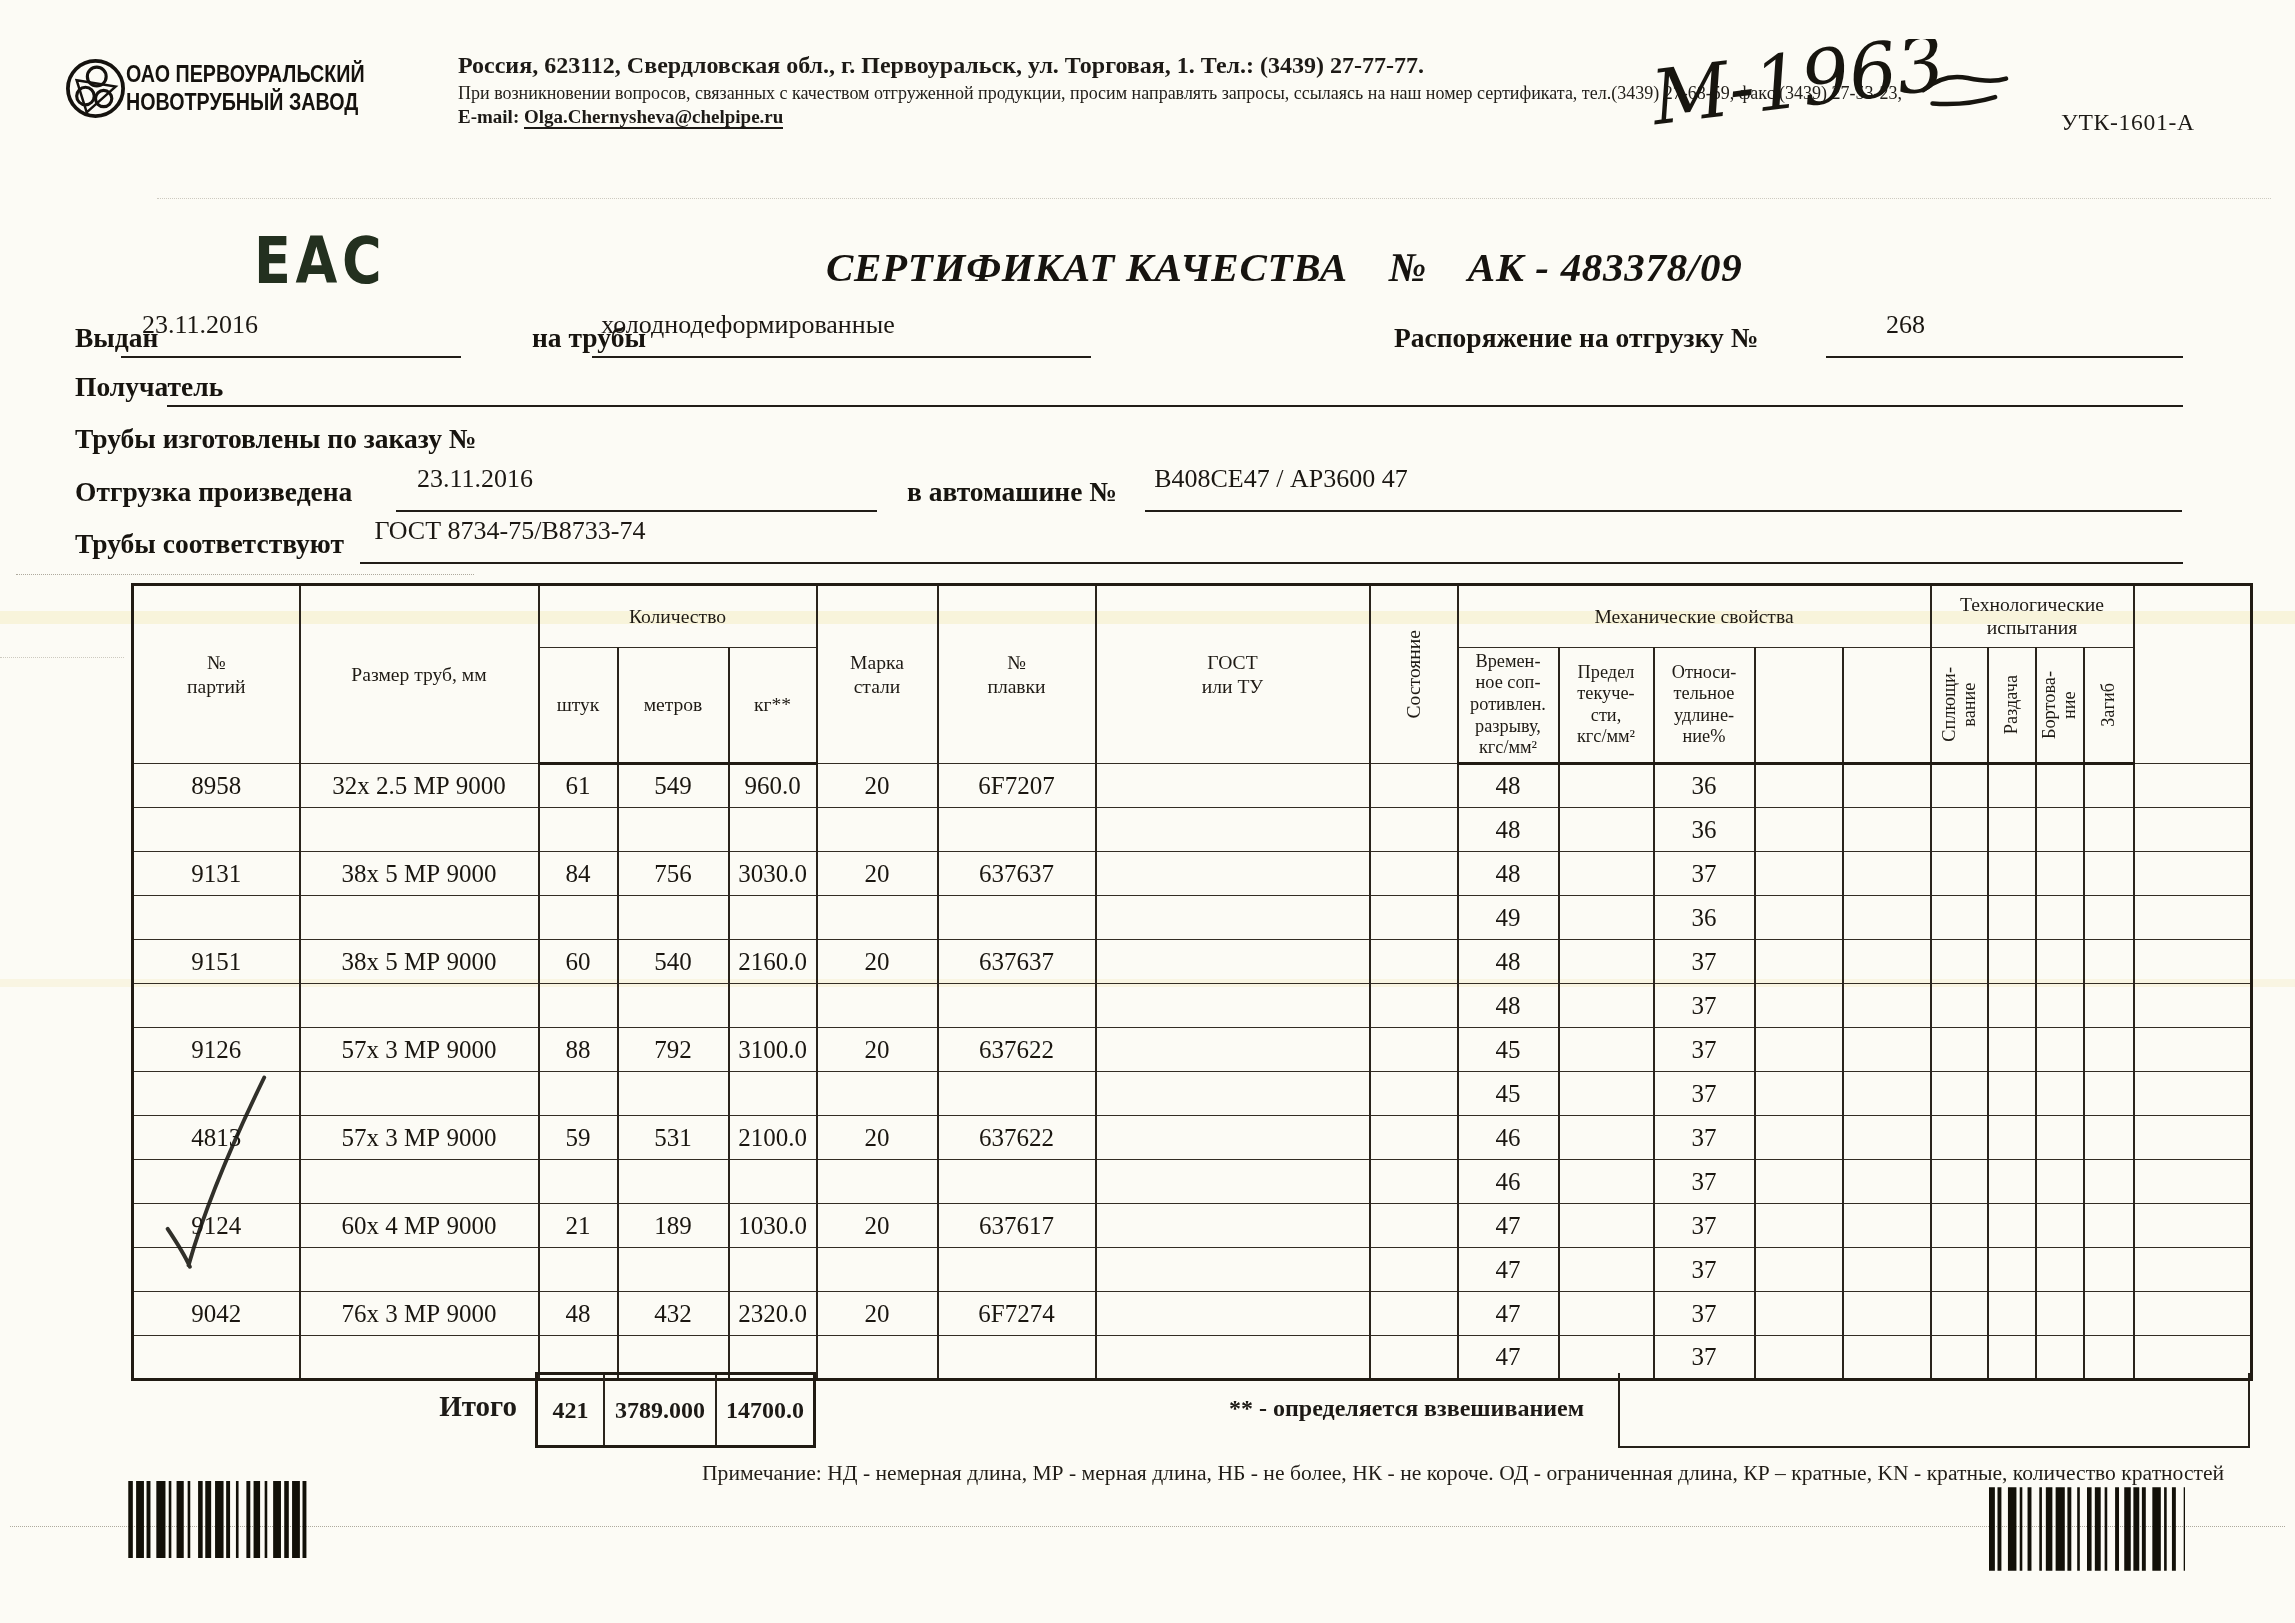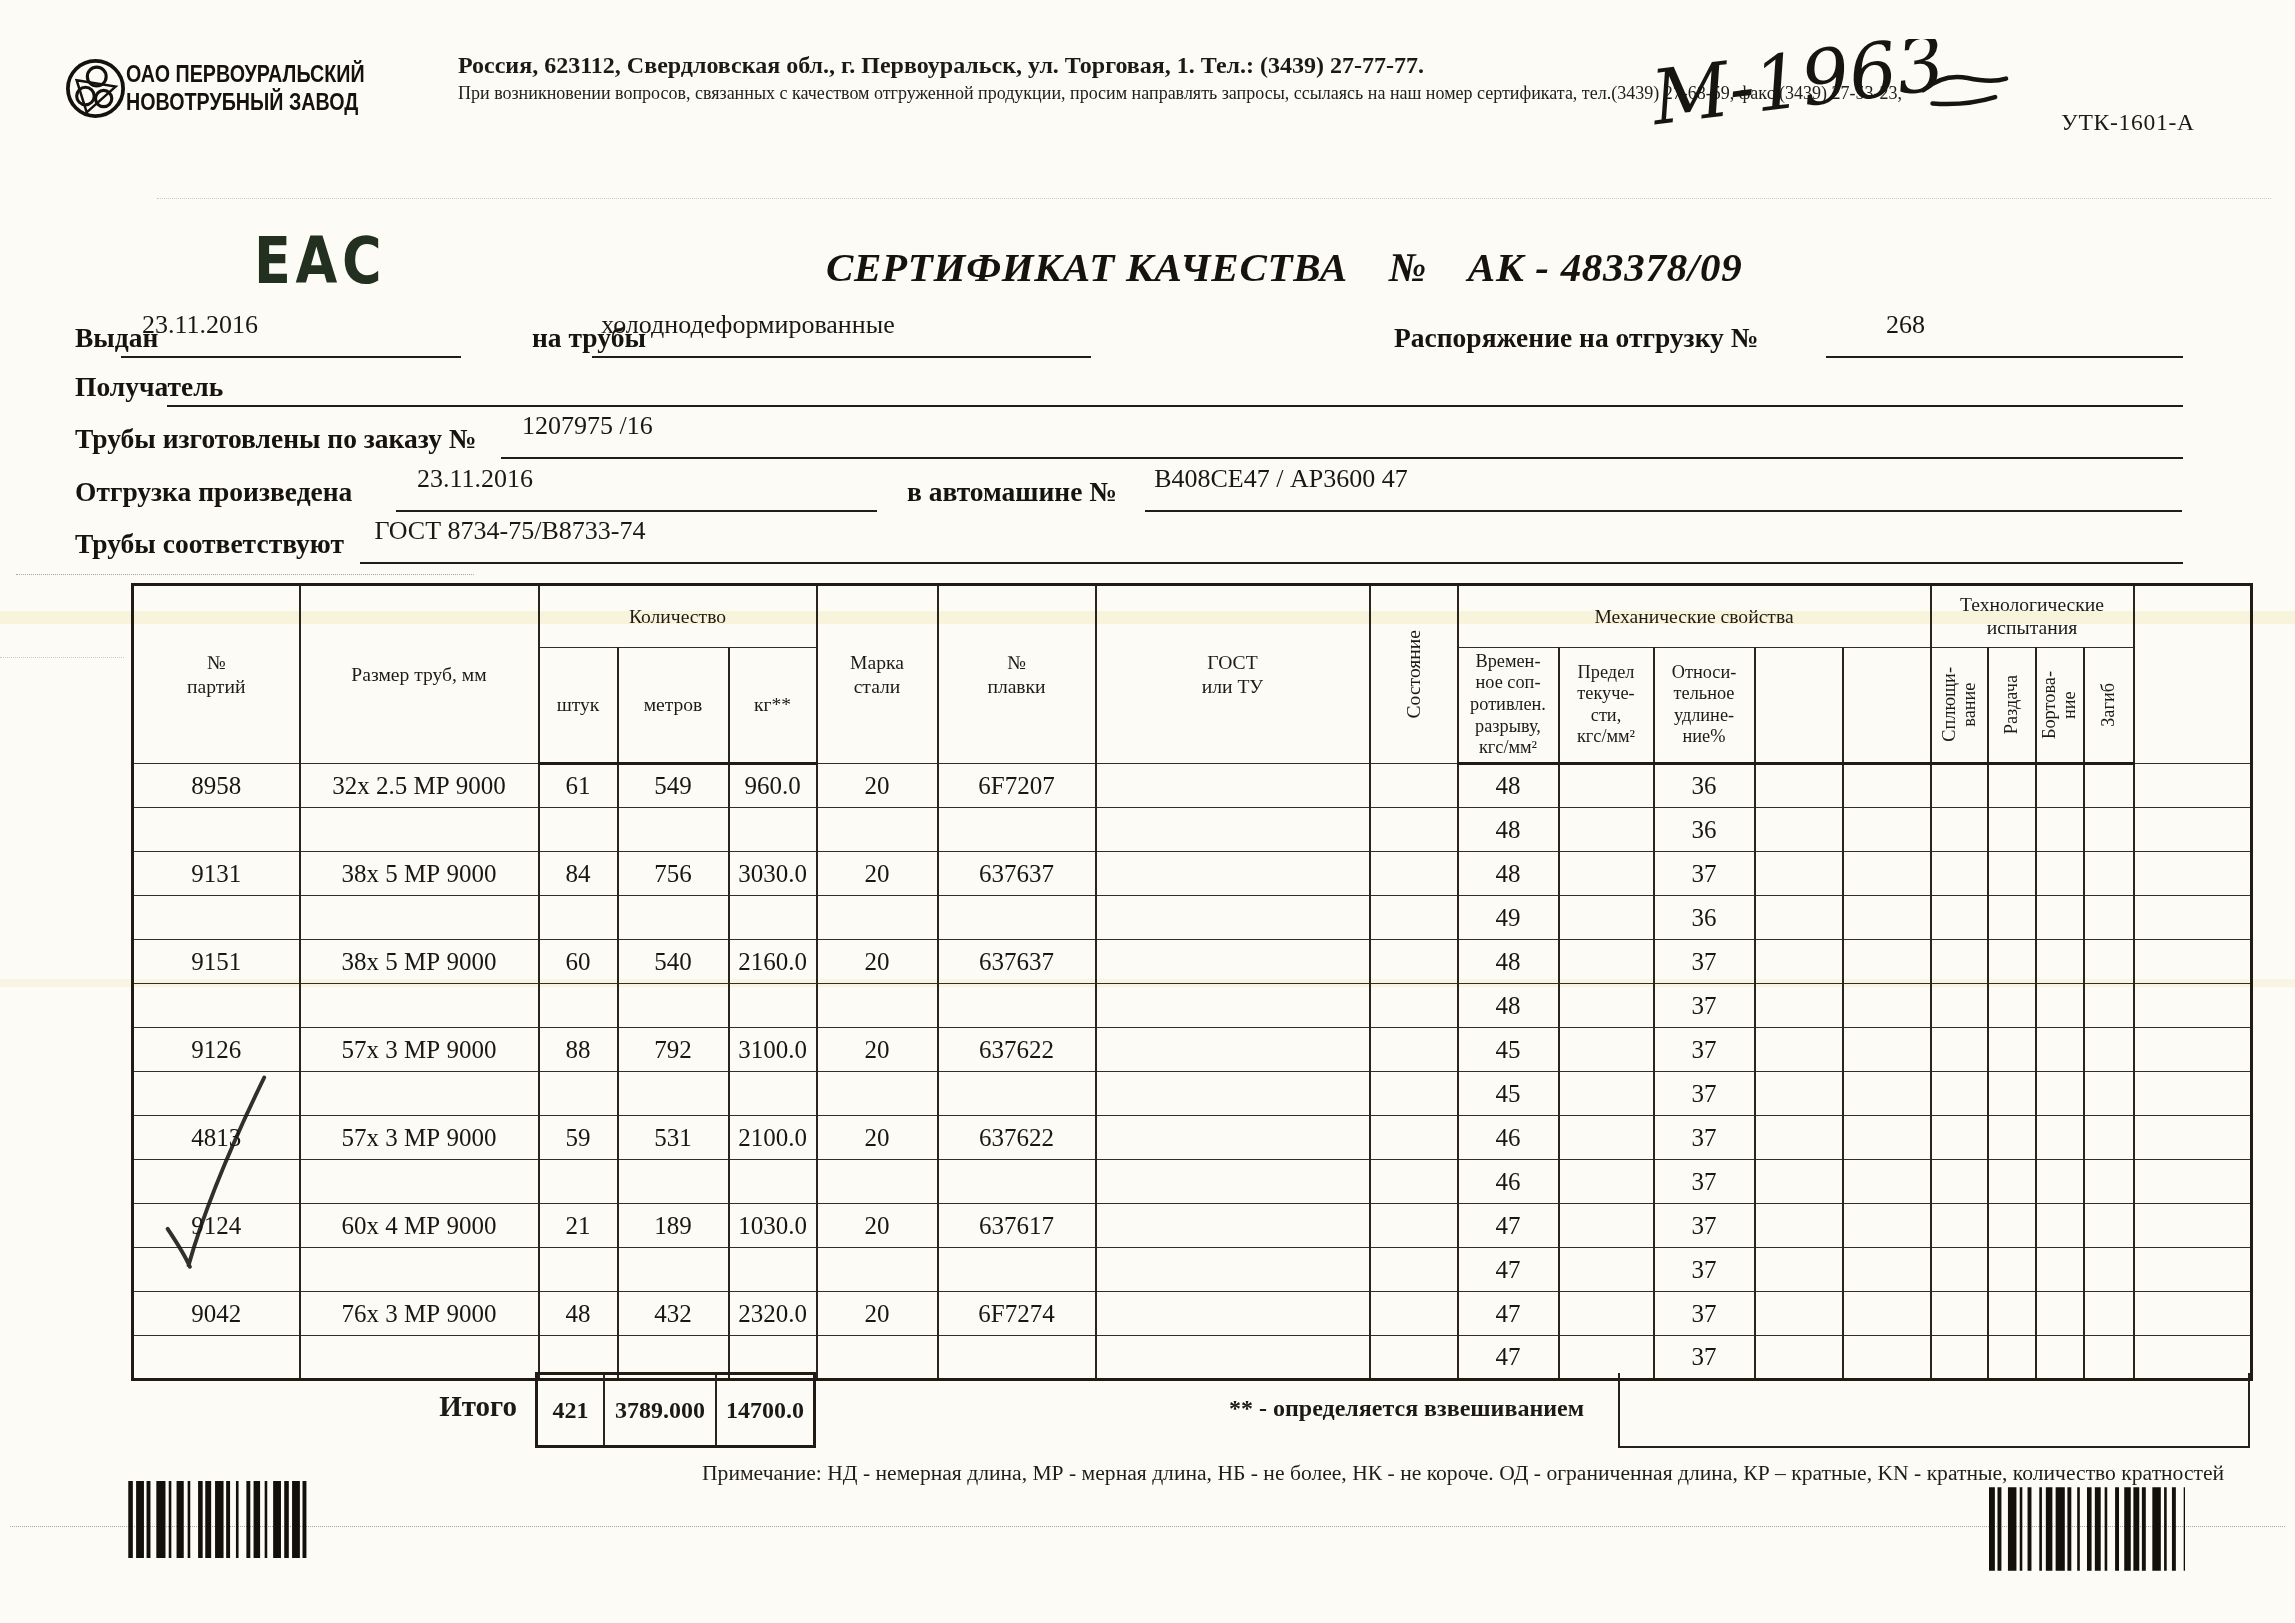--- a/index.html
+++ b/index.html
@@ -74,20 +74,24 @@
     <polygon points="20,42 82,52 36,93" fill="none" stroke="#15120e" stroke-width="4"></polygon>
   </svg>
   <div class="coname">
     <div>ОАО ПЕРВОУРАЛЬСКИЙ</div>
     <div>НОВОТРУБНЫЙ  ЗАВОД</div>
   </div>
 
   <div class="addr">
     <div class="l1">Россия, 623112, Свердловская обл., г. Первоуральск, ул. Торговая, 1. Тел.: (3439) 27-77-77.</div>
     <div class="l2">При возникновении вопросов, связанных с качеством отгруженной продукции, просим направлять запросы, ссылаясь на наш номер сертификата, тел.(3439) 27-68-59, факс (3439) 27-53-23,</div>
+    <div class="l3">
+      <span>E-mail:</span>
+      <span class="em">Olga.Chernysheva@chelpipe.ru</span>
+    </div>
   </div>
 
   <svg class="hand" width="419" height="131" viewBox="0 0 640 200">
     <text x="10" y="130" font-family="DejaVu Serif" font-style="italic" font-size="115" fill="#17150f" transform="rotate(-7 10 130)">М-1963</text>
     <path d="M420 78 q 35 -22 70 -10 t 58 8 M432 100 q 50 10 96 2" fill="none" stroke="#17150f" stroke-width="7" stroke-linecap="round" transform="rotate(-7 420 90)"></path>
   </svg>
 
   <div class="formcode">УТК-1601-А</div>
 
   <div class="eac">ЕАС</div>
@@ -102,21 +106,20 @@
   <div class="fill" style="left:121px;top:319px;width:340px;padding-left:21px;">23.11.2016</div>
   <div class="lbl" style="left:484px;top:322px;margin-left:48px;">на трубы</div>
   <div class="fill" style="left:592px;top:319px;width:499px;padding-left:9.2px;">холоднодеформированные</div>
   <div class="lbl" style="left:1394px;top:322px;">Распоряжение на отгрузку №</div>
   <div class="fill" style="left:1826px;top:319px;width:357px;padding-left:60px;">268</div>
 
   <div class="lbl" style="left:75px;top:371px;">Получатель</div>
   <div class="fill" style="left:167px;top:368px;width:2016px;"></div>
 
   <div class="lbl" style="left:75px;top:423px;">Трубы изготовлены по заказу №</div>
-  <div class="fill" style="left:501px;top:420px;width:1682px;padding-left:21px;">1207975  /16</div>
 
   <div class="lbl" style="left:75px;top:476px;">Отгрузка произведена</div>
   <div class="fill" style="left:396px;top:473px;width:481px;padding-left:21px;">23.11.2016</div>
   <div class="lbl" style="left:907px;top:476px;">в автомашине №</div>
   <div class="fill" style="left:1145px;top:473px;width:1037px;padding-left:9.2px;">В408СЕ47 / АР3600 47</div>
 
   <div class="lbl" style="left:75px;top:528px;">Трубы соответствуют</div>
   <div class="fill" style="left:360px;top:525px;width:1823px;padding-left:14.4px;">ГОСТ 8734-75/В8733-74</div>
 
   <table class="cert">

